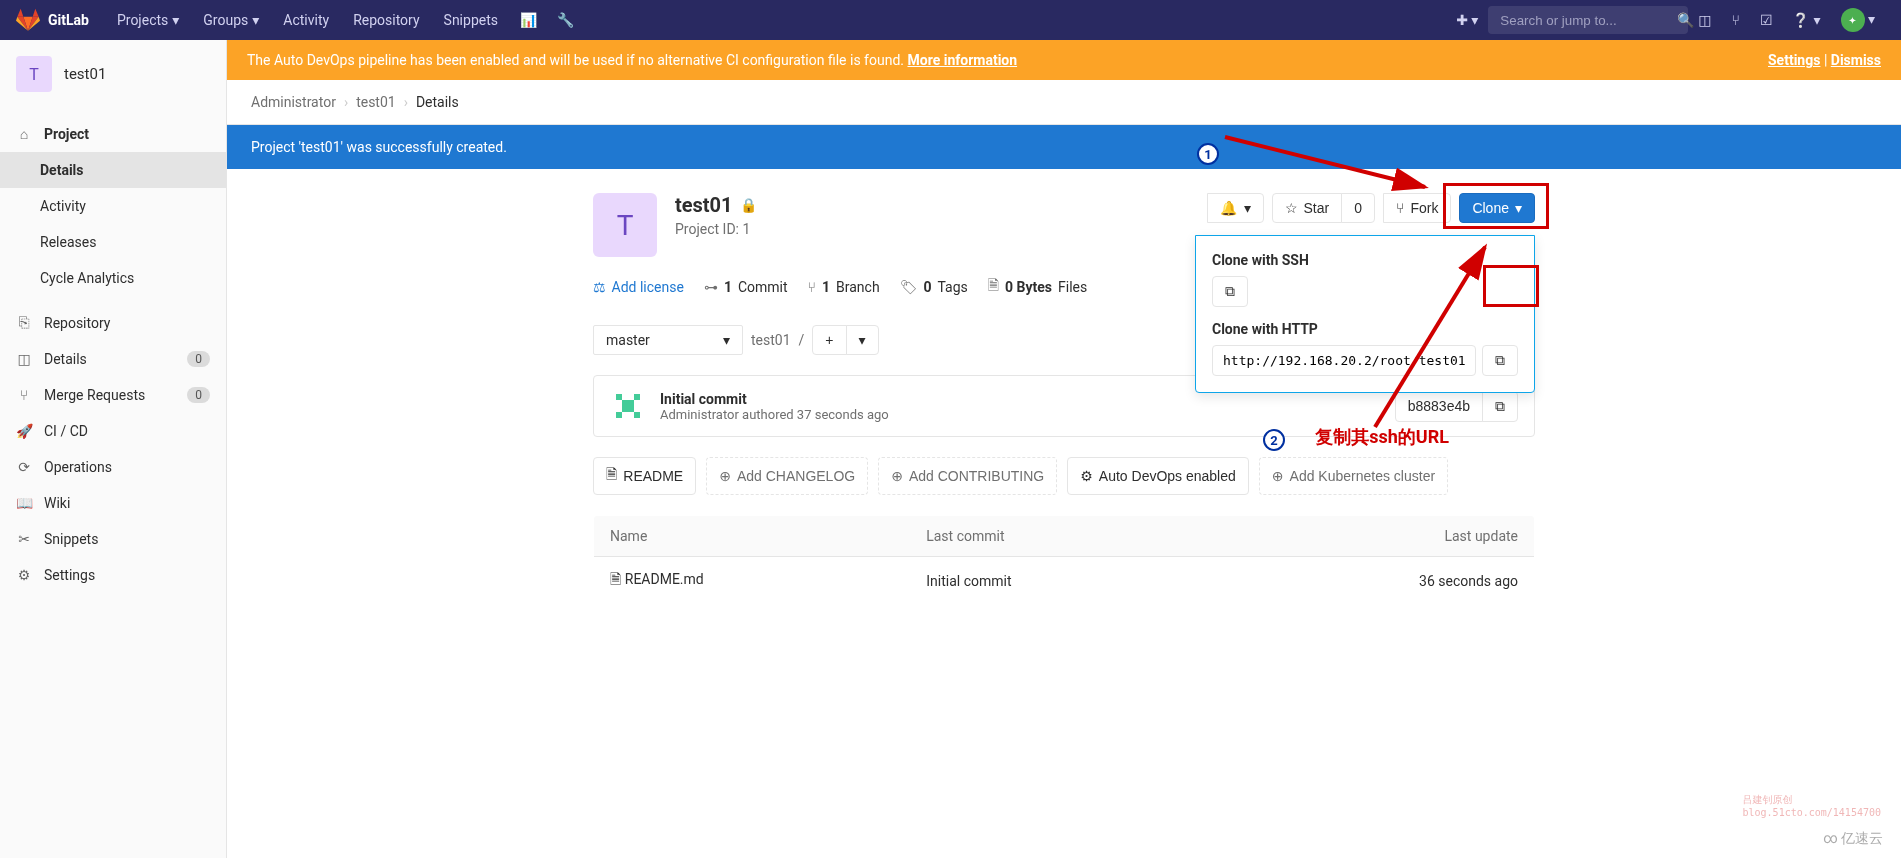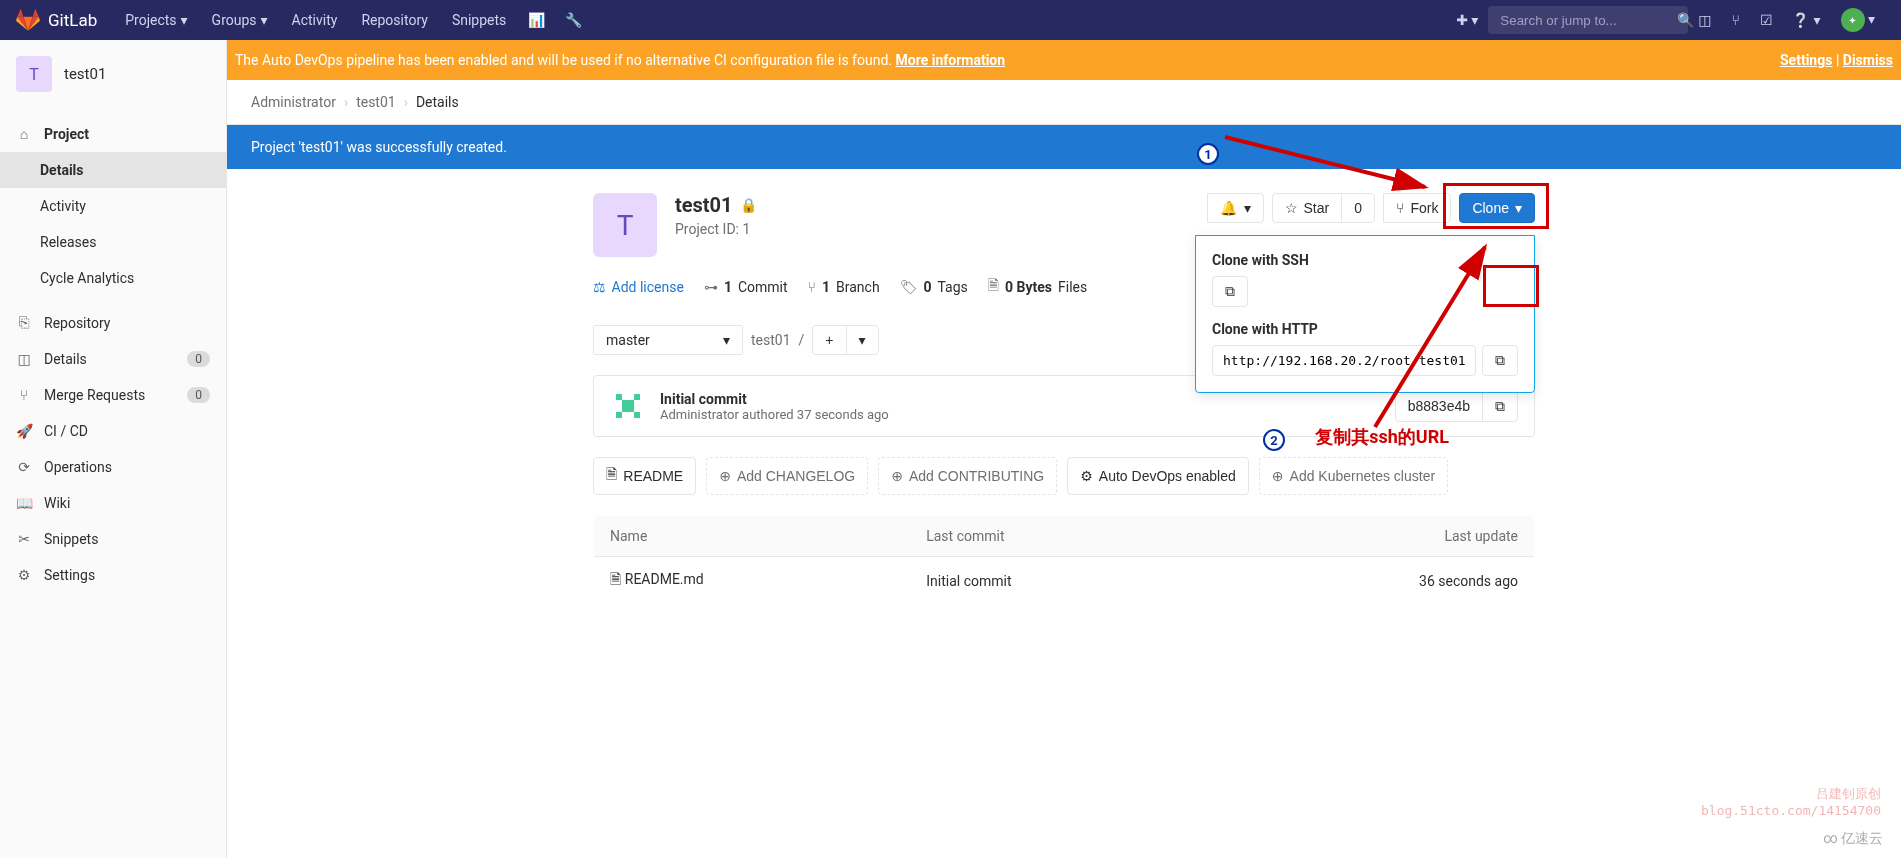--- a/index.html
+++ b/index.html
@@ -1,18 +1,18 @@
 <!DOCTYPE html>
 <html><head>
 <meta charset="utf-8">
 <style>
 * { box-sizing: border-box; margin: 0; padding: 0; }
 body { font-family: -apple-system, BlinkMacSystemFont, "Segoe UI", Roboto, sans-serif; font-size: 14px; color: #2e2e2e; background: #fff; }
 .navbar { background: #292961; height: 40px; display: flex; align-items: center; padding: 0 16px; color: #fff; }
-.navbar-logo { display: flex; align-items: center; gap: 8px; font-size: 17px; font-weight: normal; margin-right: 16px; }
+.navbar-logo { display: flex; align-items: center; gap: 8px; font-size: 14px; font-weight: bold; margin-right: 16px; }
 .navbar-logo svg { width: 24px; height: 24px; }
 .navbar-item { padding: 8px 12px; color: #d1d1f0; cursor: pointer; display: flex; align-items: center; gap: 4px; }
 .navbar-spacer { flex: 1; }
 .navbar-search { background: rgba(255,255,255,0.1); border-radius: 4px; padding: 6px 12px; width: 200px; display: flex; align-items: center; }
 .navbar-search input { background: transparent; border: none; color: #d1d1f0; outline: none; flex: 1; }
 .navbar-search input::placeholder { color: #a0a0c0; }
 .navbar-icon { padding: 8px 10px; color: #d1d1f0; cursor: pointer; }
 .avatar-circle { width: 24px; height: 24px; border-radius: 50%; background: #4caf50; display: inline-flex; align-items: center; justify-content: center; color: #fff; font-size: 10px; }
 
 .main-wrap { display: flex; }
@@ -22,21 +22,21 @@
 .sidebar-title { font-size: 15px; color: #2e2e2e; }
 .sidebar-section { padding: 8px 0; }
 .sidebar-item { display: flex; align-items: center; gap: 12px; padding: 10px 16px; color: #2e2e2e; cursor: pointer; }
 .sidebar-item.nested { padding-left: 40px; }
 .sidebar-item.active-parent { font-weight: bold; }
 .sidebar-item.active { background: #e4e4e4; font-weight: bold; }
 .sidebar-item .badge { margin-left: auto; background: #dbdbdb; color: #555; border-radius: 10px; padding: 1px 8px; font-size: 12px; }
 .sidebar-icon { width: 16px; text-align: center; color: #666; }
 
 .content { flex: 1; }
-.banner-orange { background: #fca326; color: #fff; padding: 12px 8px; display: flex; align-items: flex-end; }
+.banner-orange { background: #fca326; color: #fff; padding: 12px 20px; display: flex; align-items: flex-end; }
 .banner-orange a { color: #fff; font-weight: bold; text-decoration: underline; }
 .banner-orange .right { margin-left: auto; }
 .banner-blue { background: #1f78d1; color: #fff; padding: 14px 24px; }
 
 .breadcrumbs { padding: 14px 24px; color: #707070; border-bottom: 1px solid #e5e5e5; display: flex; gap: 8px; align-items: center; }
 .breadcrumbs .crumb { cursor: pointer; }
 .breadcrumbs .crumb.current { color: #2e2e2e; }
 .breadcrumbs .sep { color: #ccc; }
 
 .project-area { max-width: 990px; margin: 0 auto; padding: 24px; }
@@ -85,21 +85,21 @@
 .anno-circle { position: absolute; width: 22px; height: 22px; border: 2px solid #0030a0; background: #fff; color: #0030a0; border-radius: 50%; display: flex; align-items: center; justify-content: center; font-weight: bold; font-size: 13px; z-index: 60; }
 .anno-text { position: absolute; color: #d00000; font-weight: bold; font-size: 18px; z-index: 60; }
 .anno-arrow { position: absolute; z-index: 55; }
 
 .clone-dropdown { position: absolute; right: 0; top: 42px; width: 340px; background: #fff; border: 1px solid #0ea5e9; border-radius: 0 0 4px 4px; box-shadow: 0 4px 12px rgba(0,0,0,0.1); padding: 16px; z-index: 40; }
 .clone-label { font-weight: bold; margin-bottom: 8px; }
 .clone-label.second { margin-top: 14px; }
 .clone-input-row { display: flex; gap: 6px; }
 .clone-input { flex: 1; border: 1px solid #e5e5e5; border-radius: 4px; padding: 6px 10px; font-family: monospace; font-size: 13px; background: #fff; }
 
-.watermark { position: fixed; bottom: 40px; right: 20px; color: #e89090; font-family: monospace; font-size: 13px; text-align: right; opacity: 0.65; z-index: 5; }
+.watermark { position: fixed; bottom: 40px; right: 20px; color: #e89090; font-family: monospace; font-size: 10px; opacity: 0.65; z-index: 5; }
 .watermark-logo { position: fixed; bottom: 10px; right: 18px; color: #aaa; font-size: 14px; z-index: 5; }
 </style>
 </head>
 <body>
 
 <div class="navbar">
   <div class="navbar-logo">
     <svg viewBox="0 0 36 36">
         <path fill="#fc6d26" d="M18 34L11 13h14z"></path>
         <path fill="#e24329" d="M18 34L11 13H2z"></path>

